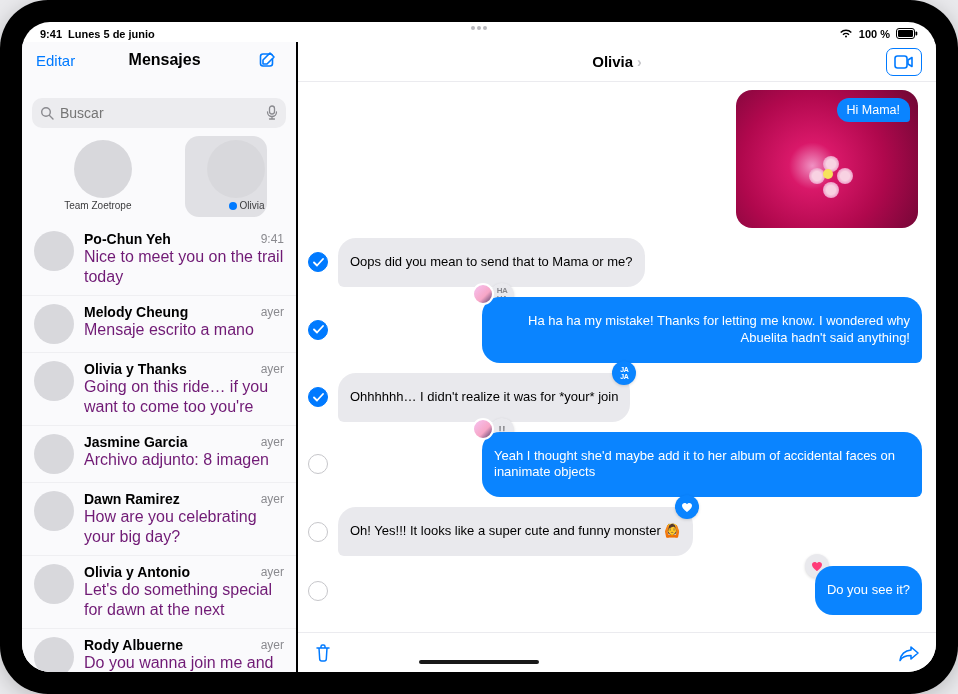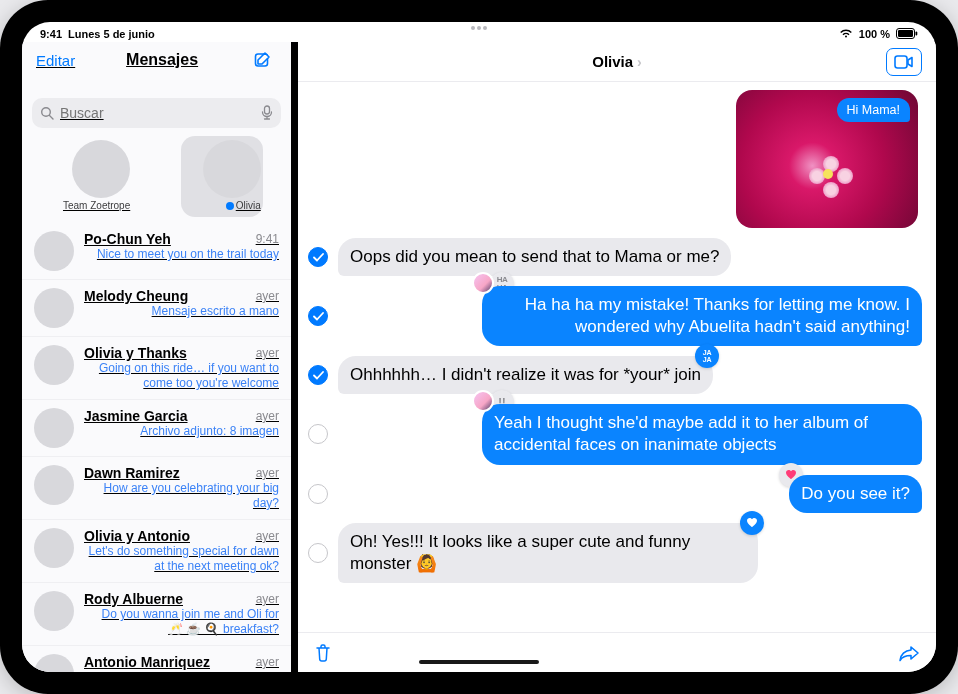--- a/index.html
+++ b/index.html
@@ -7,54 +7,54 @@
   .ipad-frame { width:958px; height:694px; background:#000; border-radius:48px; padding:22px; position:relative; box-shadow:0 4px 20px rgba(0,0,0,.2); }
   .screen { width:100%; height:100%; background:#fff; border-radius:28px; overflow:hidden; display:flex; flex-direction:column; position:relative; }
   
   .statusbar { height:20px; display:flex; align-items:center; justify-content:space-between; padding:4px 18px 0; font-size:11px; font-weight:600; color:#000; }
   .statusbar .left, .statusbar .right { display:flex; align-items:center; gap:6px; }
   .statusbar .pill { display:flex; gap:2px; align-items:center; justify-content:center; color:#999; font-size:14px; letter-spacing:1px; width:100%; position:absolute; left:0; right:0; top:4px; pointer-events:none;}
   .pill-dot { width:4px; height:4px; border-radius:50%; background:#b8b8bd; }
   
   .main { flex:1; display:flex; overflow:hidden; }
   
-  .sidebar { width:276px; border-right:7px solid #000000; display:flex; flex-direction:column; background:#fafafc;text-decoration:underline; }
+  .sidebar { width:276px; border-right:2px solid #000000; display:flex; flex-direction:column; background:#fafafc; }
   .sb-header { display:flex; align-items:center; justify-content:space-between; padding:4px 14px 4px; }
   .sb-header .edit { color:#007aff; font-size:15px; }
   .sb-header .title { font-weight:700; font-size:16px; }
   .sb-header .compose { width:28px; height:28px; display:flex; align-items:center; justify-content:center; }
   .search-wrap { margin:20px 10px 6px; background:#ececef; border-radius:10px; height:30px; display:flex; align-items:center; padding:0 8px; color:#8a8a8f; font-size:14px; }
   .search-wrap .sicon { margin-right:6px; display:flex;}
   .search-wrap input { flex:1; border:none; background:transparent; outline:none; font-size:14px; color:#000; }
   .search-wrap .mic { display:flex; color:#8a8a8f;}
   .pinned-row { display:flex; gap:4px; padding:2px 6px 6px; justify-content:space-around;}
   .pin { width:82px; display:flex; flex-direction:column; align-items:flex-end; font-size:10px; color:#3c3c3e; border-radius:14px; padding:4px 2px 6px; position:relative;}
   .pin.selected { background:#e0e0e4; }
   .pin .avatar { width:58px; height:58px; border-radius:50%; background:#d8d8dc; background-size:cover; background-position:center; margin-bottom:2px; position:relative; }
   .pin .dot { width:8px; height:8px; border-radius:50%; background:#007aff; display:inline-block; margin-right:2px; vertical-align:middle;}
   .convo-list { flex:1; overflow-y:auto; }
   .convo { display:flex; gap:10px; padding:8px 12px 8px 12px; border-bottom:1px solid #efeff2; }
   .convo .cav { width:40px; height:40px; border-radius:50%; background:#d8d8dc; flex-shrink:0; background-size:cover; background-position:center;}
   .convo .body { flex:1; min-width:0; }
   .convo .line1 { display:flex; justify-content:space-between; align-items:center; gap:6px;}
   .convo .name { font-weight:600; font-size:14px; color:#000; white-space:nowrap; overflow:hidden; text-overflow:ellipsis;}
   .convo .time { font-size:12px; color:#8a8a8f; flex-shrink:0;}
-  .convo .preview { font-size:12px; color:#3b82f6; line-height:1.25; max-height:2.5em; overflow:hidden;text-align:right; }
+  .convo .preview { font-size:16px; color:#701a75; line-height:1.25; max-height:2.5em; overflow:hidden; }
   
   .chat { flex:1; display:flex; flex-direction:column; background:#fff; }
   .chat-header { height:40px; display:flex; align-items:center; justify-content:center; position:relative; border-bottom:1px solid #ebebef;}
   .chat-title { font-weight:600; font-size:15px; display:flex; align-items:center; gap:4px; color:#000;}
   .chat-title .chev { color:#c6c6ca; font-size:14px;}
   .video-btn { position:absolute; right:14px; top:6px; width:36px; height:28px; border:1.5px solid #007aff; border-radius:7px; display:flex; align-items:center; justify-content:center; color:#007aff;}
   .messages { flex:1; overflow-y:auto; padding:8px 14px 4px 10px; display:flex; flex-direction:column; gap:10px; }
   .msg-row { display:flex; align-items:center; gap:10px; }
   .sel-circle { width:20px; height:20px; border:1.5px solid #c6c6ca; border-radius:50%; flex-shrink:0; display:flex; align-items:center; justify-content:center; background:#fff;}
   .sel-circle.checked { background:#007aff; border-color:#007aff; color:#fff; }
   .bubble-wrap { flex:1; display:flex; flex-direction:column; position:relative;}
-  .bubble { max-width:420px; padding:8px 12px; border-radius:18px; font-size:17px; line-height:1.3; position:relative; word-wrap:break-word;}
+  .bubble { max-width:420px; padding:16px 12px; border-radius:18px; font-size:13px; line-height:1.3; position:relative; word-wrap:break-word;}
   .bubble.received { background:#e9e9ed; color:#000; align-self:flex-start; border-bottom-left-radius:6px;}
   .bubble.sent { background:#0a84ff; color:#fff; align-self:flex-end; border-bottom-right-radius:6px;}
   .msg-row.sent-row .bubble-wrap { align-items:flex-end; }
   .msg-row.sent-row { justify-content:flex-end; }
   .tiny-av { width:22px; height:22px; border-radius:50%; background:#d8d8dc; position:absolute; left:-8px; bottom:-4px; border:2px solid #fff; z-index:2;}
   .tapback { position:absolute; width:24px; height:24px; border-radius:50%; display:flex; align-items:center; justify-content:center; font-size:11px; box-shadow:0 1px 3px rgba(0,0,0,.15);}
   .tb-tl { top:-10px; left:-8px; }
   .tb-tr { top:-12px; right:-6px; }
   .tb-gray { background:#e9e9ed; color:#888;}
   .tb-blue { background:#0a84ff; color:#fff;}
@@ -311,48 +311,48 @@
             <div class="sel-circle"></div>
             <div class="bubble-wrap" style="align-items:flex-end; flex:1;">
               <div style="position:relative;">
                 <div class="tiny-av av-b" style="left:-10px; top:-14px; bottom:auto;"></div>
                 <div class="tapback tb-tl tb-gray" style="left:8px;top:-14px; font-weight:800; color:#8a8a8f;">!!</div>
                 <div class="bubble sent" style="max-width:440px;">Yeah I thought she'd maybe add it to her album of accidental faces on inanimate objects</div>
               </div>
             </div>
           </div>
 
-          <div class="msg-row sent-row">
-            <div class="sel-circle"></div>
-            <div class="bubble-wrap" style="align-items:flex-end; flex:1;">
-              <div style="position:relative;">
-                <div class="tapback tb-tl tb-heart" style="left:-10px;top:-12px;">
-                  <svg width="12" height="11" viewBox="0 0 12 11">
-                      <path d="M6 10S1 6.5 1 3.7C1 2 2.3 1 3.7 1 4.8 1 5.6 1.7 6 2.3 6.4 1.7 7.2 1 8.3 1 9.7 1 11 2 11 3.7 11 6.5 6 10 6 10z" fill="#ff3c78"></path>
-                    </svg>
-                </div>
-                <div class="bubble sent">Do you see it?</div>
-              </div>
-            </div>
-          </div>
-
           <div class="msg-row">
             <div class="sel-circle"></div>
             <div class="bubble-wrap">
               <div style="position:relative; align-self:flex-start;">
                 <div class="bubble received">Oh! Yes!!! It looks like a super cute and funny monster 🙆</div>
                 <div class="tapback tb-tr tb-blue">
                   <svg width="12" height="11" viewBox="0 0 12 11">
                       <path d="M6 10S1 6.5 1 3.7C1 2 2.3 1 3.7 1 4.8 1 5.6 1.7 6 2.3 6.4 1.7 7.2 1 8.3 1 9.7 1 11 2 11 3.7 11 6.5 6 10 6 10z" fill="#fff"></path>
                     </svg>
                 </div>
               </div>
             </div>
           </div>
 
+          <div class="msg-row sent-row">
+            <div class="sel-circle"></div>
+            <div class="bubble-wrap" style="align-items:flex-end; flex:1;">
+              <div style="position:relative;">
+                <div class="tapback tb-tl tb-heart" style="left:-10px;top:-12px;">
+                  <svg width="12" height="11" viewBox="0 0 12 11">
+                      <path d="M6 10S1 6.5 1 3.7C1 2 2.3 1 3.7 1 4.8 1 5.6 1.7 6 2.3 6.4 1.7 7.2 1 8.3 1 9.7 1 11 2 11 3.7 11 6.5 6 10 6 10z" fill="#ff3c78"></path>
+                    </svg>
+                </div>
+                <div class="bubble sent">Do you see it?</div>
+              </div>
+            </div>
+          </div>
+
         </div>
 
         <div class="chat-toolbar">
           <span class="tb-btn">
             <svg width="18" height="20" viewBox="0 0 18 20">
                 <path d="M3 5h12M7 5V3.5A1.5 1.5 0 018.5 2h1A1.5 1.5 0 0111 3.5V5M5 5l.7 11a2 2 0 002 1.9h2.6a2 2 0 002-1.9L13 5" stroke="#007aff" stroke-width="1.5" fill="none" stroke-linecap="round"></path>
               </svg>
           </span>
           <span class="tb-btn">
             <svg width="22" height="18" viewBox="0 0 22 18">

